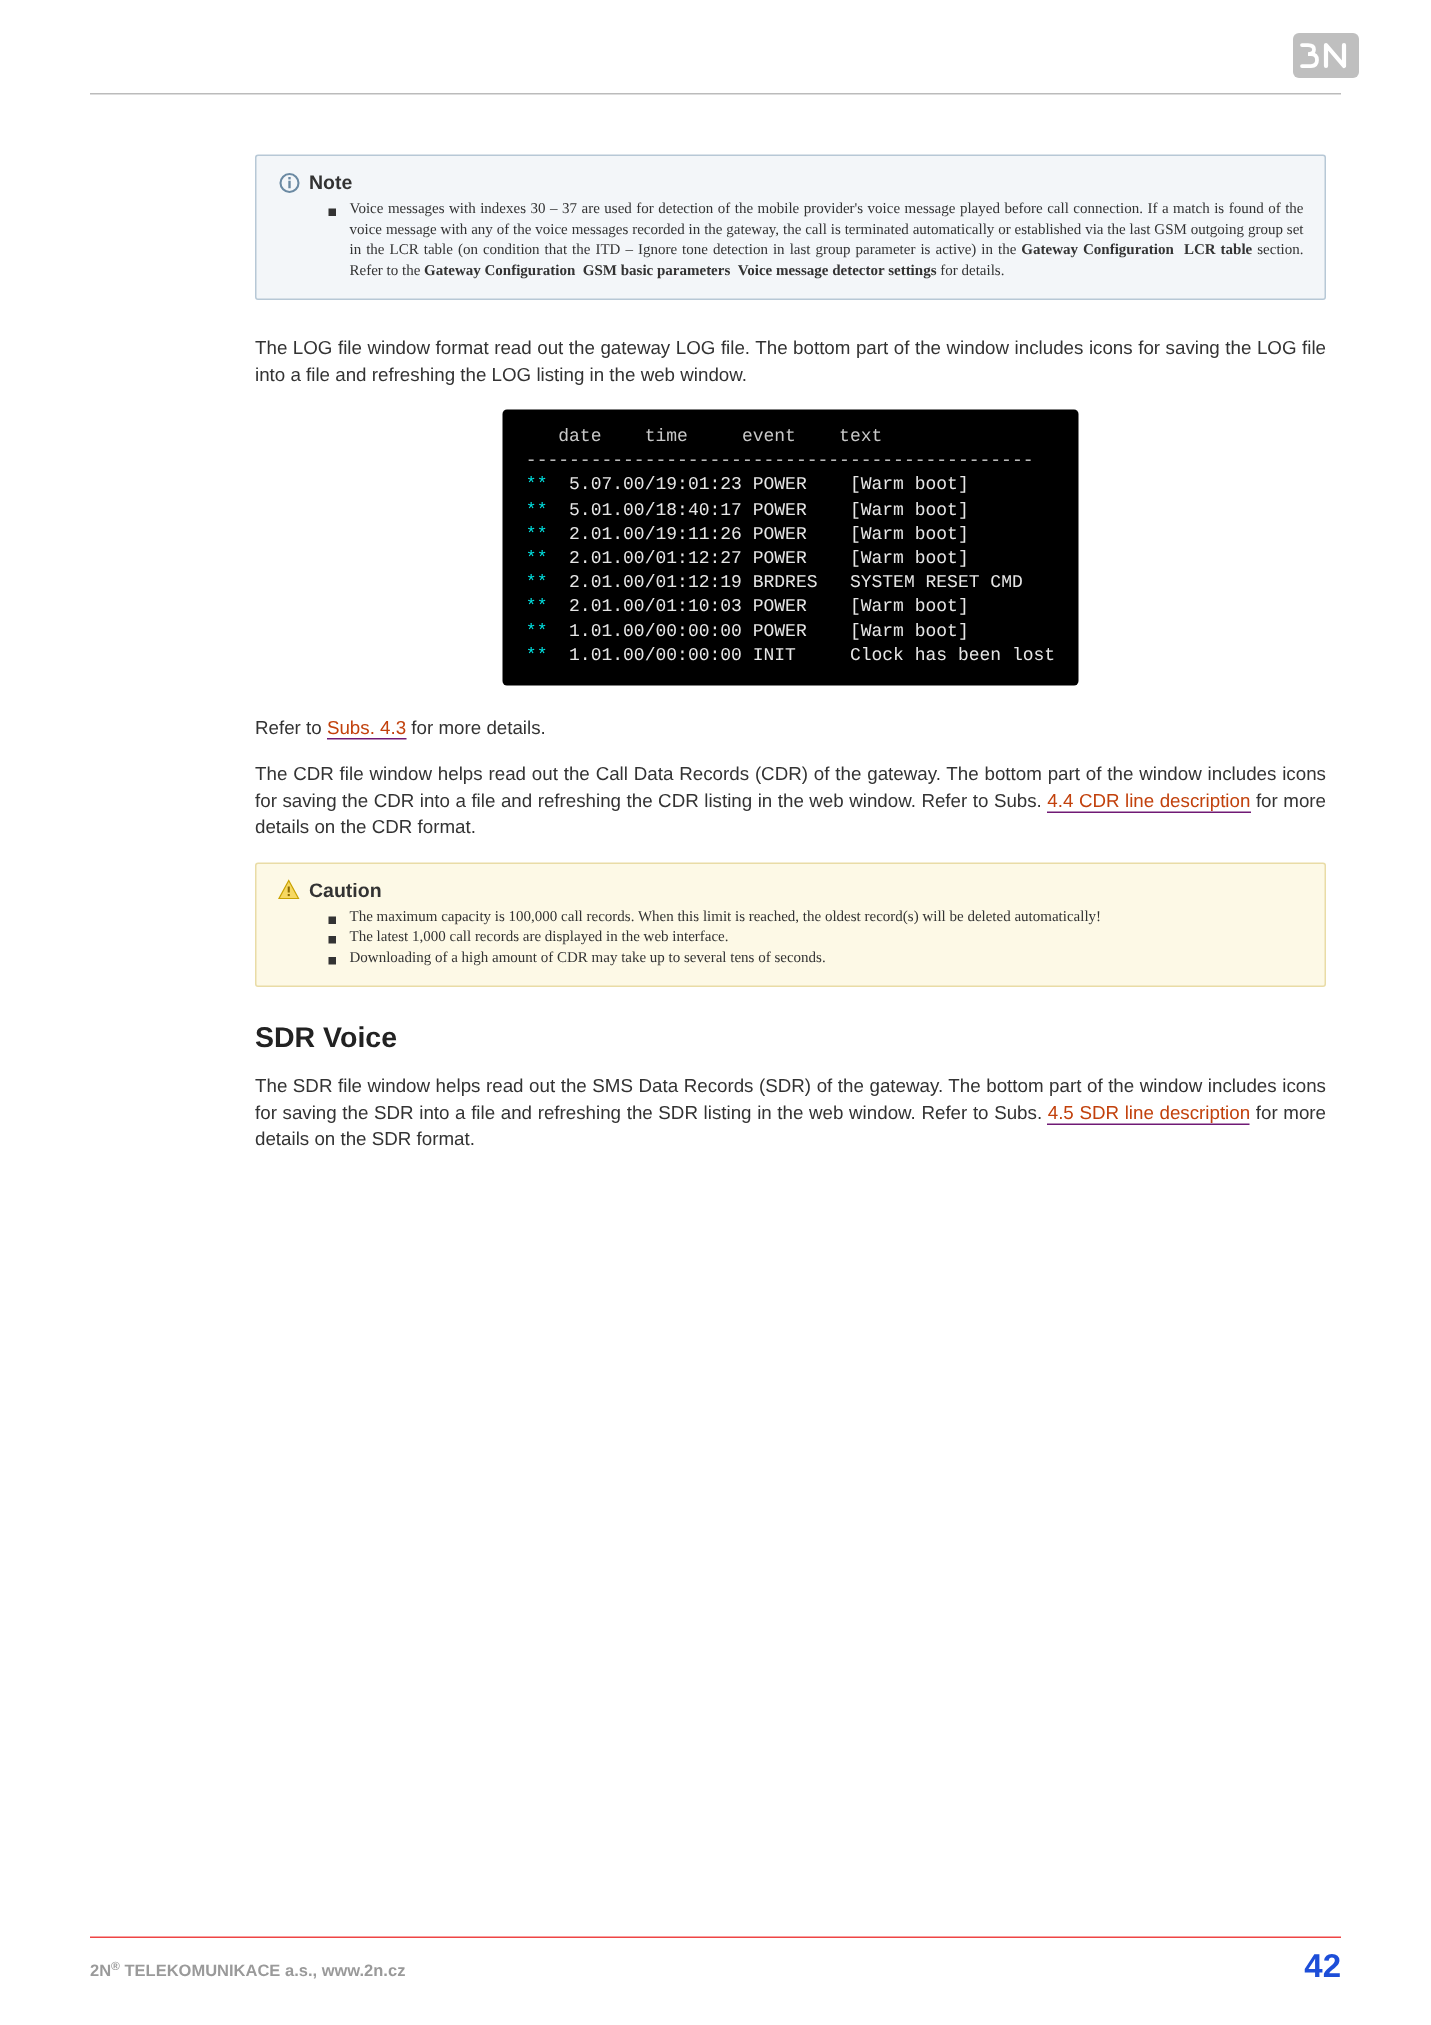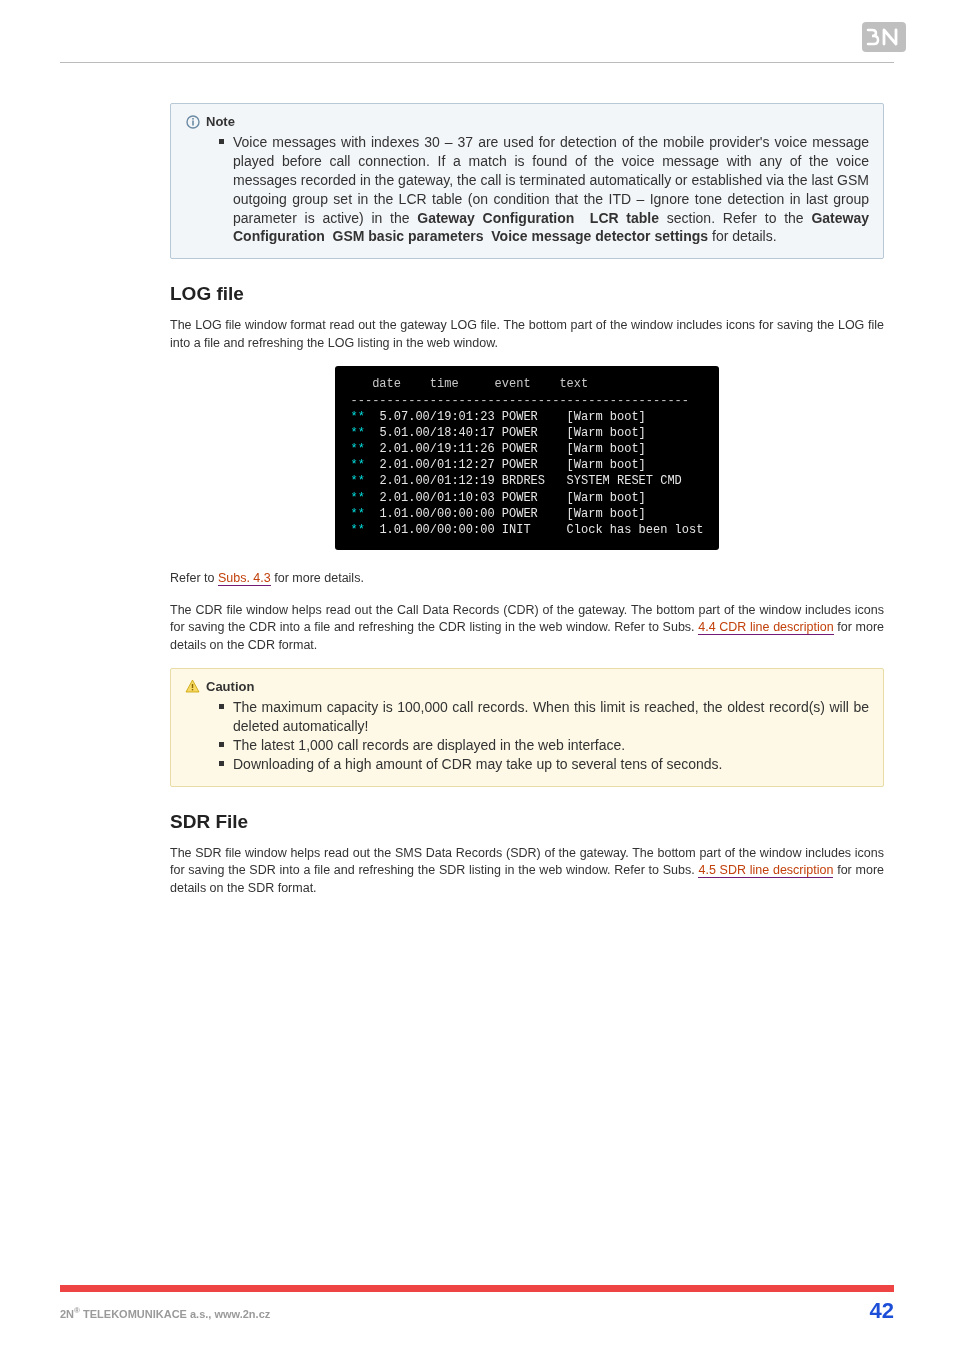--- a/index.html
+++ b/index.html
@@ -8,31 +8,31 @@
   .logo { position: absolute; top: 22px; right: 48px; }
   .logo svg { width: 44px; height: 30px; }
   hr.top-rule { border: none; border-top: 1px solid #bbb; margin-top: 22px; margin-bottom: 40px; }
   .content { margin-left: 110px; margin-right: 10px; }
   .callout { border: 1px solid; border-radius: 2px; padding: 10px 14px 12px 14px; margin-bottom: 24px; }
   .callout.note { border-color: #b7c8d6; background: #f3f6f9; }
   .callout.caution { border-color: #e9dca6; background: #fdf9e6; }
   .callout-title { font-weight: bold; font-size: 13px; display: flex; align-items: center; gap: 6px; margin-bottom: 4px; }
   .callout-title .ico-wrap { width: 15px; height: 15px; display: inline-flex; align-items: center; justify-content: center; }
   .callout ul { list-style: none; margin-left: 34px; }
-  .callout ul li { position: relative; font-size: 14px; line-height: 1.35; text-align: justify; padding-left: 14px; }
+  .callout ul li { position: relative; font-size: 10px; line-height: 1.35; text-align: justify; padding-left: 14px; font-family: Liberation Serif, serif; }
   .callout ul li::before { content: ""; position: absolute; left: 0; top: 6px; width: 5px; height: 5px; background: #333; }
   h2.section { font-size: 19px; font-weight: bold; color: #222; margin: 18px 0 12px 0; }
   p.body { font-size: 12.5px; line-height: 1.4; text-align: justify; margin-bottom: 14px; }
   a.link { color: #c2410c; text-decoration: none; border-bottom: 1px solid #701a75; }
   .terminal-wrap { display: flex; justify-content: center; margin: 6px 0 20px 0; }
   .terminal { background: #000; color: #c8c8c8; font-family: "Courier New", monospace; font-size: 12px; line-height: 1.35; padding: 10px 16px 12px 16px; border-radius: 3px; white-space: pre; }
   .terminal .hdr { color: #c8c8c8; }
   .terminal .star { color: #00e0e0; }
   .terminal .wht { color: #e6e6e6; }
-  .footer { position: absolute; bottom: 26px; left: 60px; right: 60px; display: flex; justify-content: space-between; align-items: baseline; border-top: 7px solid #ef4444; padding-top: 6px; }
+  .footer { position: absolute; bottom: 26px; left: 60px; right: 60px; display: flex; justify-content: space-between; align-items: baseline; border-top: 1px solid #ef4444; padding-top: 6px; }
   .footer .left { font-size: 11px; color: #9a9a9a; font-weight: bold; }
   .footer .left sup { font-size: 8px; }
   .footer .right { font-size: 22px; color: #1d4ed8; font-weight: bold; }
   b { font-weight: bold; }
 </style>
 </head>
 <body>
 
 <div class="page">
 
@@ -57,21 +57,20 @@
               <rect x="6.2" y="3" width="1.6" height="1.6" fill="#6b8aa3"></rect>
             </svg>
         </span>
         <span>Note</span>
       </div>
       <ul id="note-list">
           <li>Voice messages with indexes 30 – 37 are used for detection of the mobile provider's voice message played before call connection. If a match is found of the voice message with any of the voice messages recorded in the gateway, the call is terminated automatically or established via the last GSM outgoing group set in the LCR table (on condition that the ITD – Ignore tone detection in last group parameter is active) in the <b>Gateway Configuration &nbsp;LCR table</b> section. Refer to the <b>Gateway Configuration &nbsp;GSM basic parameters &nbsp;Voice message detector settings</b> for details.</li>
         </ul>
     </div>
 
-    <h2 class="section">LOG file</h2>
     <p class="body">The LOG file window format read out the gateway LOG file. The bottom part of the window includes icons for saving the LOG file into a file and refreshing the LOG listing in the web window.</p>
 
     <div class="terminal-wrap">
       <div class="terminal" id="terminal"><span class="hdr">   date    time     event    text</span>
 <span class="hdr">-----------------------------------------------</span>
 <span class="star">**</span>  <span class="wht">5.07.00/19:01:23 POWER    [Warm boot]</span>
 <span class="star">**</span>  <span class="wht">5.01.00/18:40:17 POWER    [Warm boot]</span>
 <span class="star">**</span>  <span class="wht">2.01.00/19:11:26 POWER    [Warm boot]</span>
 <span class="star">**</span>  <span class="wht">2.01.00/01:12:27 POWER    [Warm boot]</span>
 <span class="star">**</span>  <span class="wht">2.01.00/01:12:19 BRDRES   SYSTEM RESET CMD</span>
@@ -100,21 +99,21 @@
         </span>
         <span>Caution</span>
       </div>
       <ul id="caution-list">
           <li>The maximum capacity is 100,000 call records. When this limit is reached, the oldest record(s) will be deleted automatically!</li>
           <li>The latest 1,000 call records are displayed in the web interface.</li>
           <li>Downloading of a high amount of CDR may take up to several tens of seconds.</li>
         </ul>
     </div>
 
-    <h2 class="section">SDR File</h2>
+    <h2 class="section">SDR Voice</h2>
     <p class="body">
       <span>The SDR file window helps read out the SMS Data Records (SDR) of the gateway. The bottom part of the window includes icons for saving the SDR into a file and refreshing the SDR listing in the web window. Refer to Subs. </span><a href="#" class="link">4.5 SDR line description</a><span> for more details on the SDR format.</span>
     </p>
 
   </div>
 
   <div class="footer">
     <div class="left">
       <span>2N</span><sup>®</sup><span> TELEKOMUNIKACE a.s., www.2n.cz</span>
     </div>

